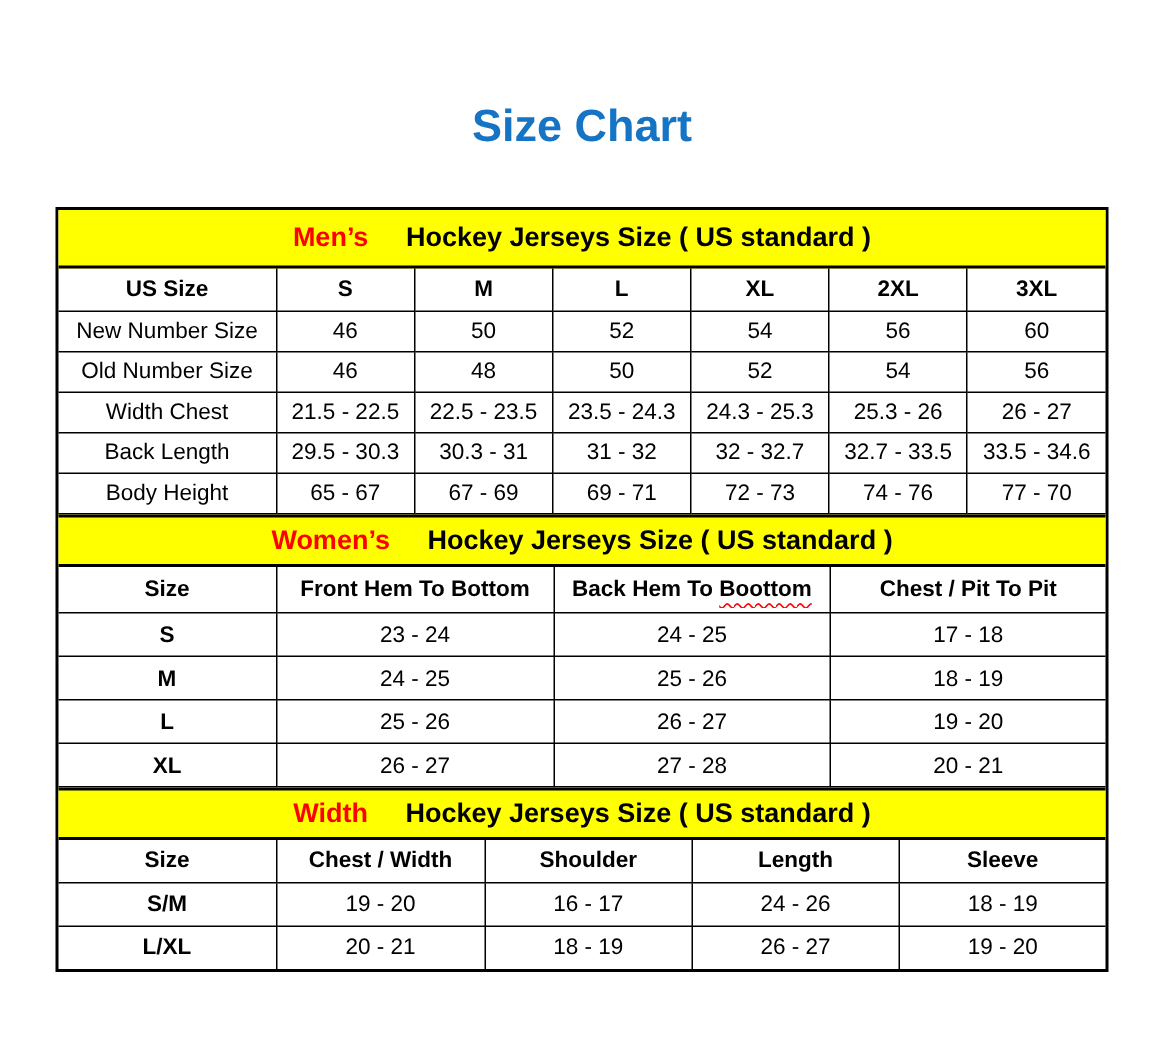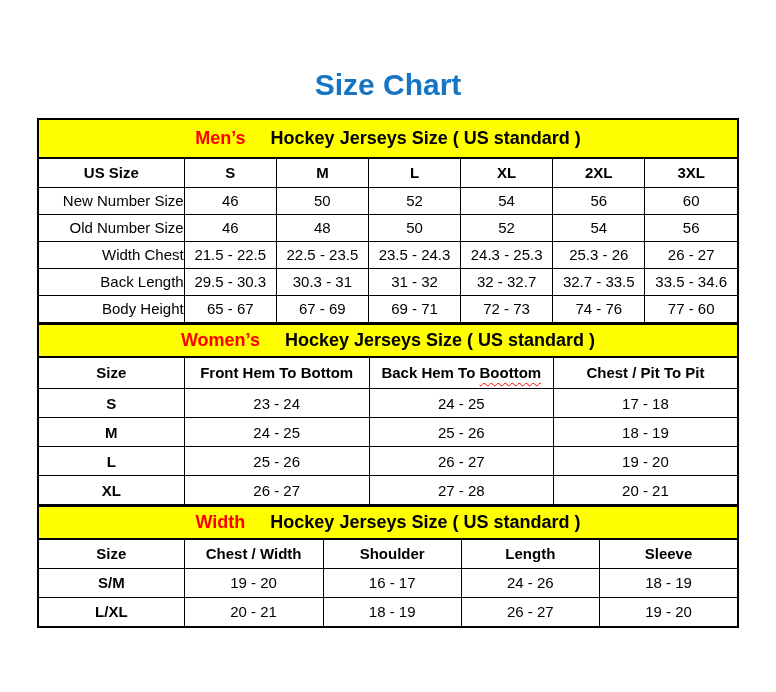--- a/index.html
+++ b/index.html
@@ -6,21 +6,21 @@
   .sheet{
     width:776px;height:692px;
     font-family:"Liberation Sans",sans-serif;
     background:#ffffff;
     overflow:hidden;
     position:relative;
   }
   .page-title{
     margin:0;
     padding-top:68px;
-    padding-bottom:16px;
+    padding-bottom:36px;
     text-align:center;
     font-size:30px;
     font-weight:bold;
     color:#1574C4;
     letter-spacing:0px;
   }
   .chart{
     width:702px;
     margin:0 auto;
     border:2px solid #000000;
@@ -54,21 +54,21 @@
     padding:0;
     color:#000000;
     overflow:hidden;
     white-space:nowrap;
   }
   tr > *:first-child{border-left:none;}
   tr > *:last-child{border-right:none;}
   tr:first-child > *{border-top:none;}
   table.last tr:last-child > *{border-bottom:none;}
   th{font-weight:bold;}
-  td.lbl-plain{font-weight:normal;text-align:right;}
+  td.lbl-plain{font-weight:normal;}
   td.lbl-bold{font-weight:bold;}
   .mens  tr{height:27px;}
   .mens  tr.hdr{height:28px;}
   .womens tr{height:29px;}
   .womens tr.hdr{height:31px;}
   .youth tr{height:29px;}
   .youth tr.hdr{height:28px;}
   .misspelled{
     text-decoration:underline wavy #FF0000;
     text-decoration-thickness:1px;
@@ -147,21 +147,21 @@
           <td>32.7 - 33.5</td>
           <td>33.5 - 34.6</td>
         </tr>
         <tr>
           <td class="lbl-plain">Body Height</td>
           <td>65 - 67</td>
           <td>67 - 69</td>
           <td>69 - 71</td>
           <td>72 - 73</td>
           <td>74 - 76</td>
-          <td>77 - 60</td>
+          <td>77 - 70</td>
         </tr>
       </tbody>
     </table>
 
     <div class="band compact" style="border-top:2px solid #000;">
       <span class="hl">Women’s</span>
         <span class="rest"> Hockey Jerseys Size ( US standard )</span>
     </div>
 
     <table class="womens">

